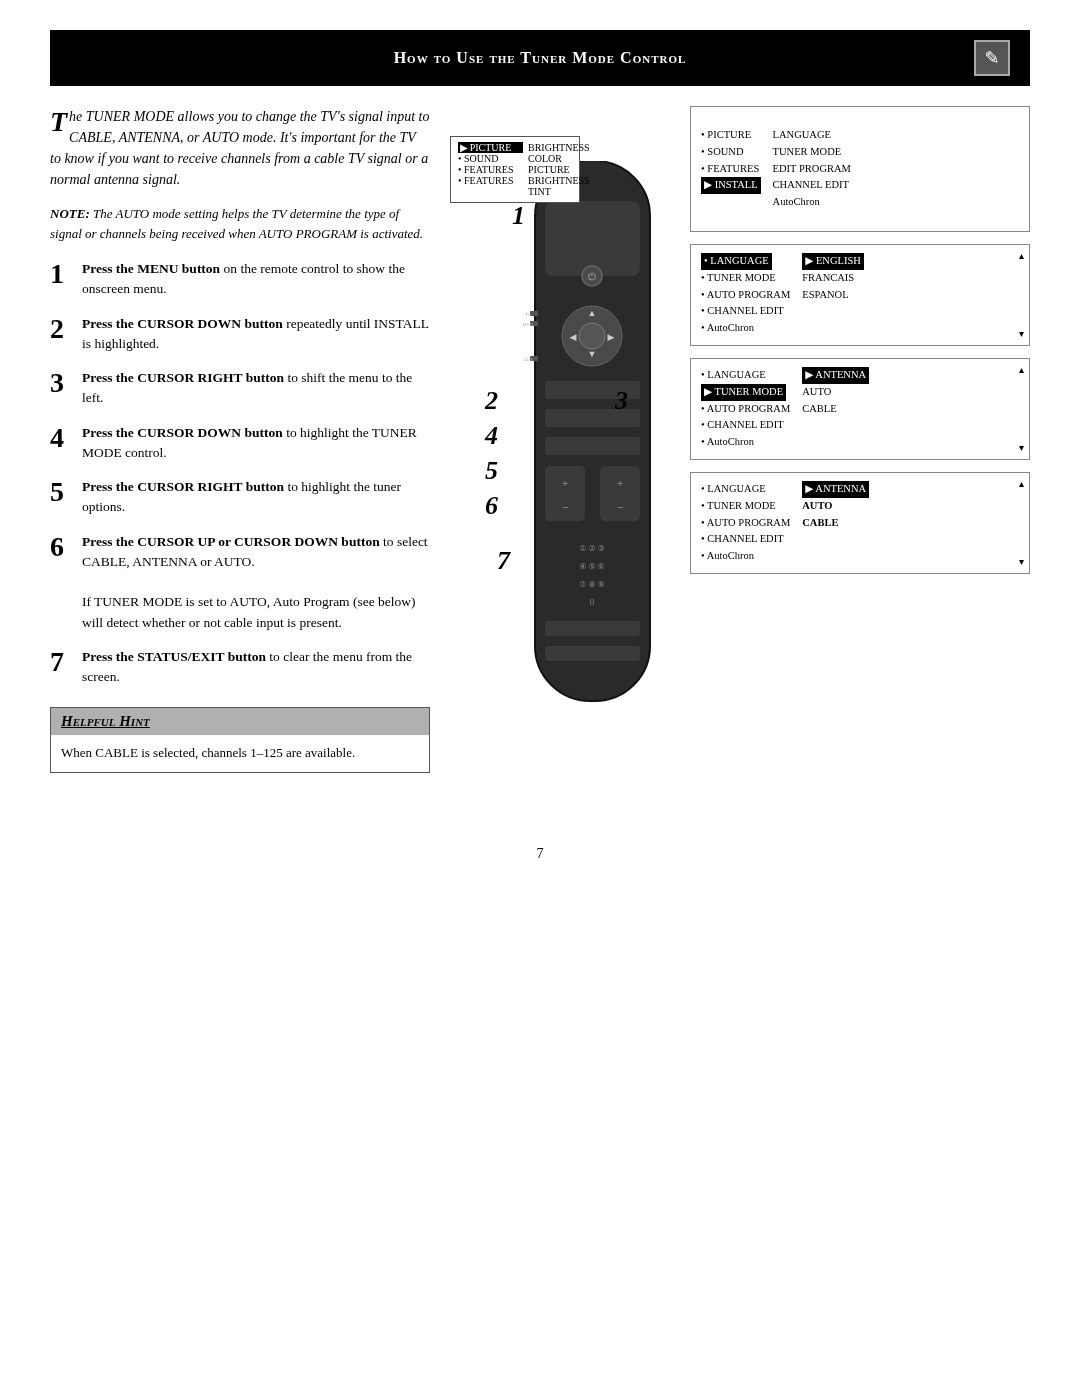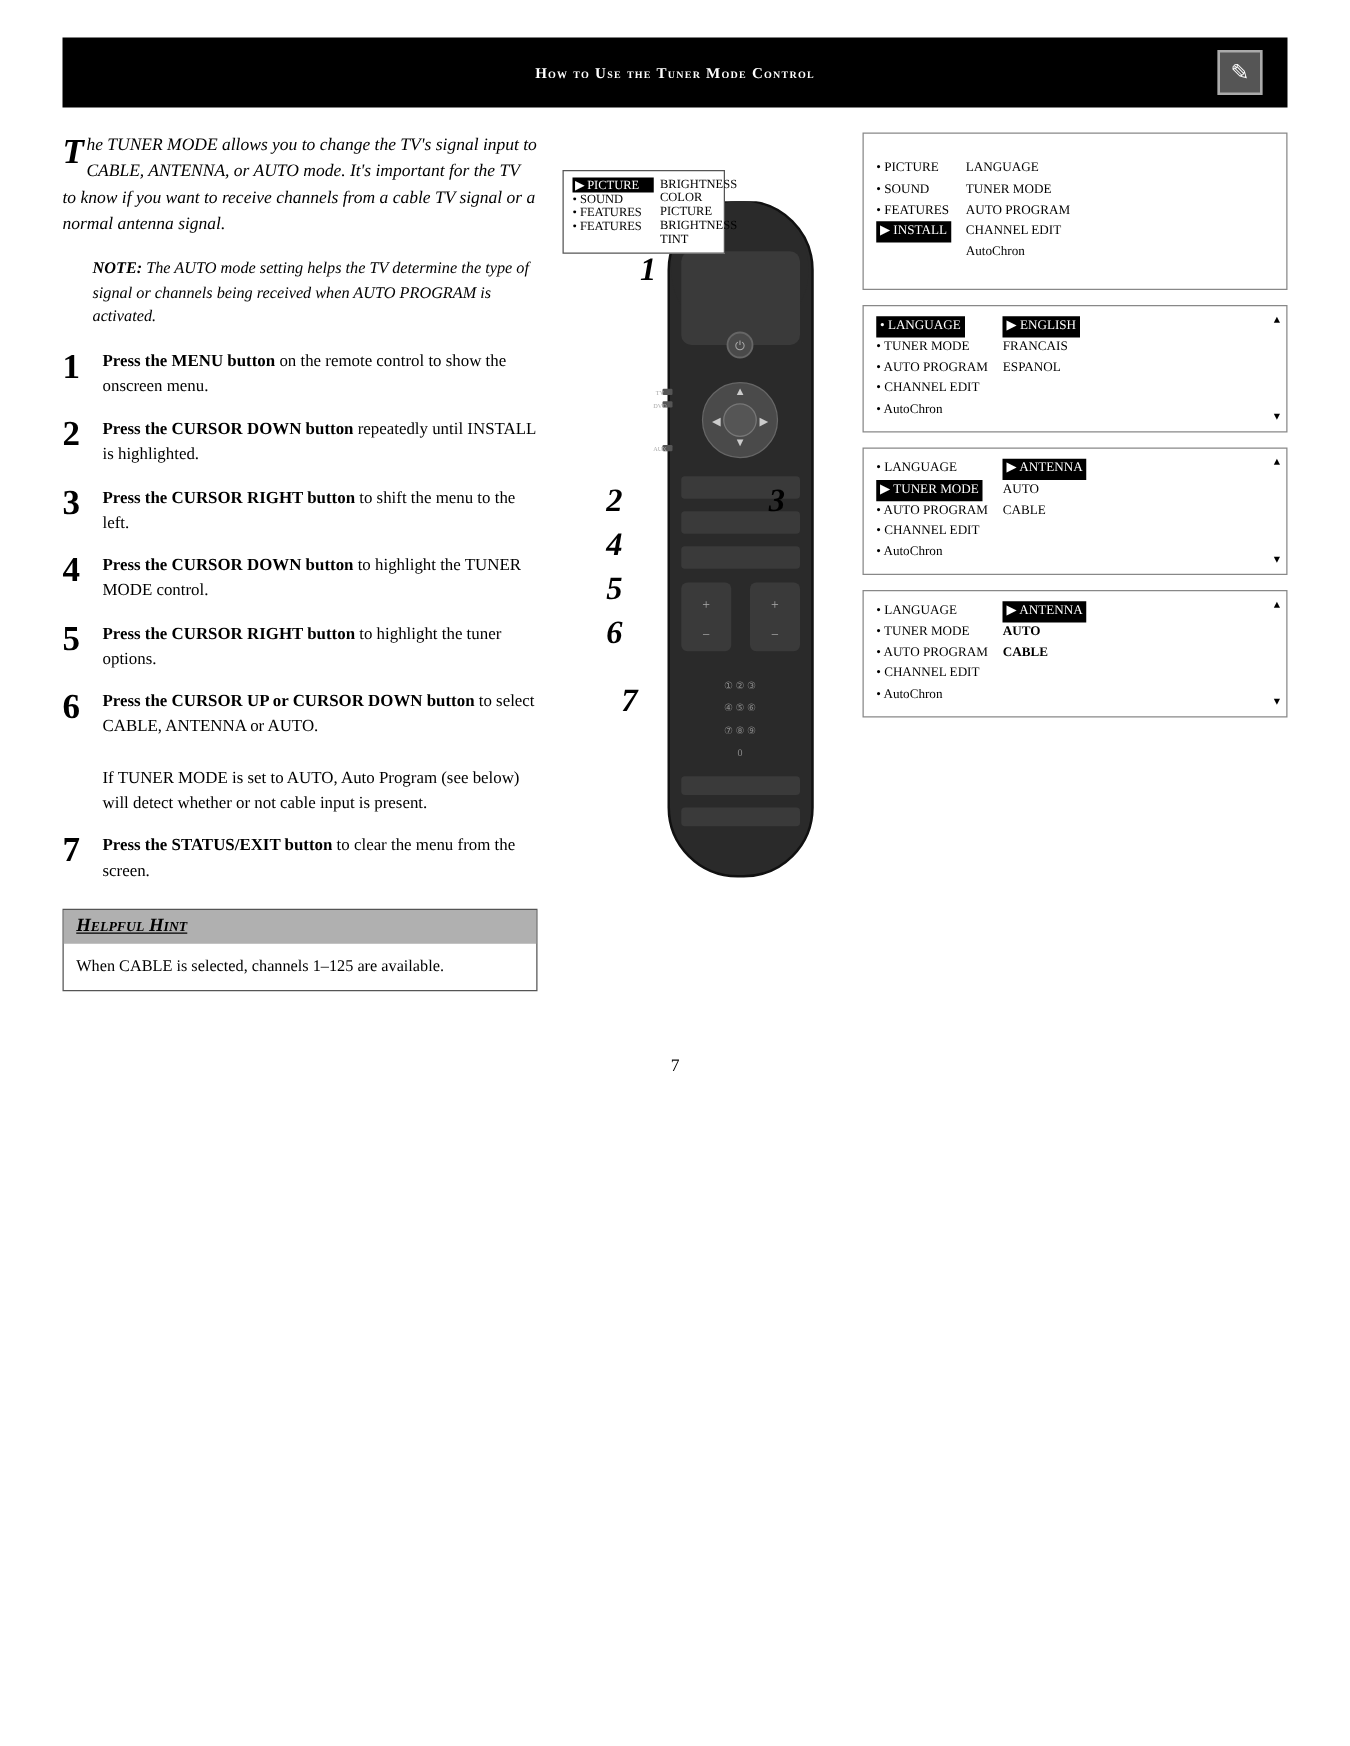--- a/index.html
+++ b/index.html
@@ -23,21 +23,21 @@
       background: #000;
       color: #fff;
       text-align: center;
       padding: 10px 20px;
       margin-bottom: 20px;
       display: flex;
       justify-content: space-between;
       align-items: center;
     }
     .page-header-title {
-      font-size: 12px;
+      font-size: 16px;
       font-weight: bold;
       letter-spacing: 1px;
       font-variant: small-caps;
       flex: 1;
       text-align: center;
     }
     .header-icon {
       width: 36px;
       height: 36px;
       background: #555;
@@ -67,21 +67,20 @@
       font-style: italic;
       float: left;
       line-height: 1;
       margin-right: 2px;
       margin-top: 2px;
     }
     .note-text {
       font-size: 13px;
       line-height: 1.5;
       margin-bottom: 16px;
-      margin-left: 24px;
     }
     .note-text strong {
       font-style: italic;
       font-weight: bold;
     }
     
     .steps-list {
       list-style: none;
       margin-bottom: 20px;
     }
@@ -327,21 +326,21 @@
         <div style="display:flex; gap:12px;">
           <div>
             <div>• PICTURE</div>
             <div>• SOUND</div>
             <div>• FEATURES</div>
             <div style="background:#000;color:#fff;padding:0 3px;display:inline-block;">▶ INSTALL</div>
           </div>
           <div>
             <div>LANGUAGE</div>
             <div>TUNER MODE</div>
-            <div>AUTO PROGRAM</div>
+            <div>EDIT PROGRAM</div>
             <div>CHANNEL EDIT</div>
             <div>AutoChron</div>
           </div>
         </div>
       </div>
 
       <div class="menu-screen" style="border:1.5px solid #888; padding:8px 10px; font-size:10.5px; position:relative;">
         <div style="display:flex; gap:12px;">
           <div>
             <div style="background:#000;color:#fff;padding:0 3px;display:inline-block;">• LANGUAGE</div>

